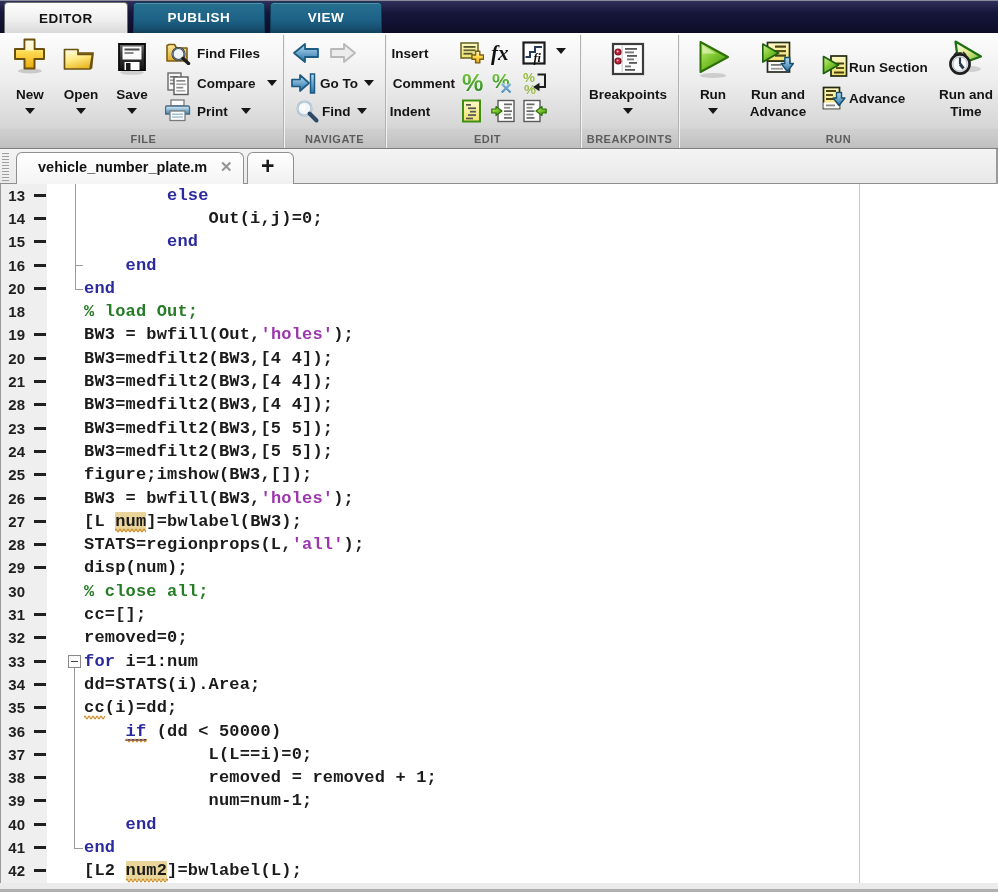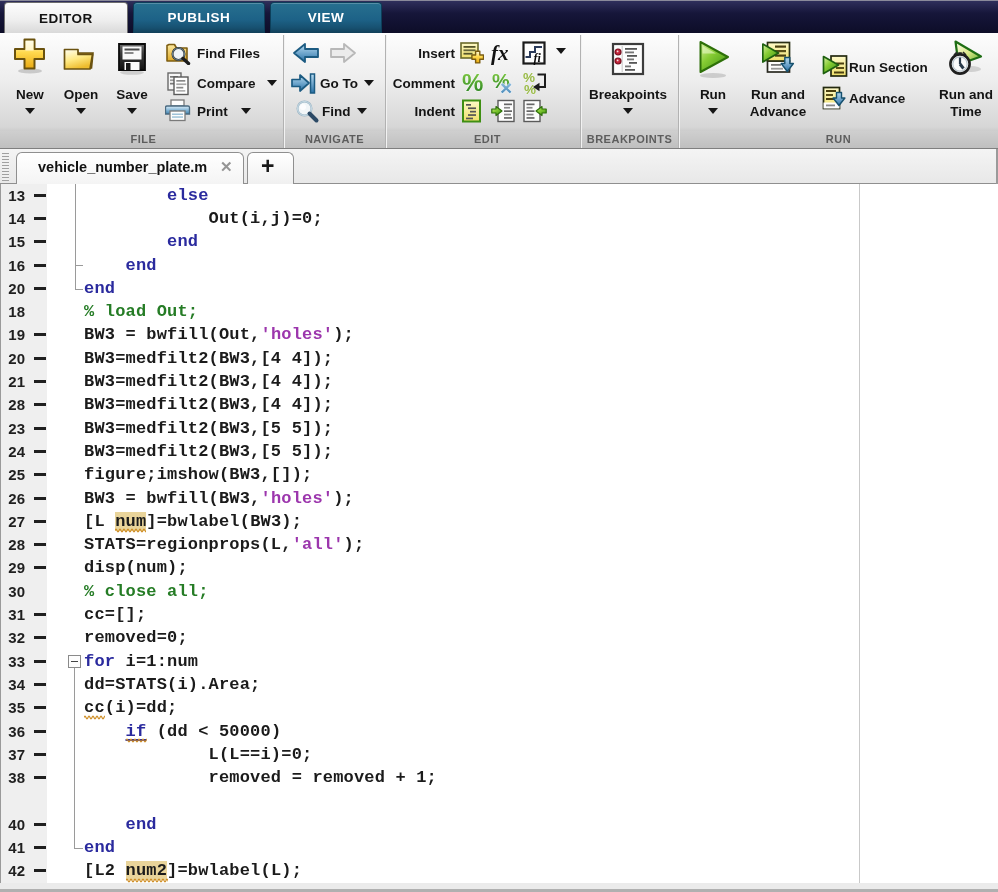--- a/index.html
+++ b/index.html
@@ -158,23 +158,23 @@
 <div class="lbl" style="left:320px;top:76px;width:52px;text-align:left">Go To</div>
 <div class="arr" style="left:364px;top:80px"></div>
 <div class="abs" style="left:294px;top:99px"><svg width="26" height="26" viewBox="0 0 26 26">
 <circle cx="10.5" cy="9.5" r="7" fill="#f2f6f8" stroke="#9ab4c4" stroke-width="2"></circle>
 <circle cx="10.5" cy="9.5" r="7" fill="none" stroke="#d8e8f0" stroke-width="0.8"></circle>
 <circle cx="9" cy="8" r="3" fill="#ffffff" opacity="0.8"></circle>
 <line x1="15.5" y1="14.5" x2="22.5" y2="21.5" stroke="#2c4a66" stroke-width="4" stroke-linecap="round"></line>
 </svg></div>
 <div class="lbl" style="left:322px;top:104px;width:42px;text-align:left">Find</div>
 <div class="arr" style="left:357px;top:108px"></div>
-<div class="lbl" style="left:365px;top:46px;width:90px;text-align:right">Insert</div>
+<div class="lbl" style="left:365px;top:46px;width:90px;text-align:center">Insert</div>
 <div class="lbl" style="left:365px;top:76px;width:90px;text-align:right">Comment</div>
-<div class="lbl" style="left:365px;top:104px;width:90px;text-align:right">Indent</div>
+<div class="lbl" style="left:365px;top:104px;width:90px;text-align:center">Indent</div>
 <div class="abs" style="left:460px;top:41px"><svg width="24" height="24" viewBox="0 0 24 24">
 <rect x="1" y="2" width="17" height="15" fill="url(#ylw)" stroke="#6a6a28" stroke-width="1.6"></rect>
 <rect x="3.5" y="5" width="12" height="1.8" fill="#55552a"></rect>
         <rect x="3.5" y="8.4" width="12" height="1.8" fill="#66663a"></rect>
         <rect x="3.5" y="11.8" width="9" height="1.8" fill="#55552a"></rect>
 <path d="M15.6 10.3 h4.2 v3.7 h3.7 v4.2 h-3.7 v3.7 h-4.2 v-3.7 h-3.7 v-4.2 h3.7 z" fill="url(#gold)" stroke="#7a5c12" stroke-width="1.4" stroke-linejoin="round"></path>
 </svg></div>
 <div class="abs" style="left:491px;top:41px"><svg width="25" height="24" viewBox="0 0 25 24">
 <text x="0" y="19" font-family="Liberation Serif,serif" font-style="italic" font-weight="bold" font-size="21" fill="#111">fx</text>
 </svg></div>
@@ -336,20 +336,21 @@
   <div class="codeline" style="top:372.40px"><span class="ln">29</span><span class="dash"></span><span class="code">disp(num);</span></div>
   <div class="codeline" style="top:395.70px"><span class="ln">30</span><span class="code"><span class="com">% close all;</span></span></div>
   <div class="codeline" style="top:419.00px"><span class="ln">31</span><span class="dash"></span><span class="code">cc=[];</span></div>
   <div class="codeline" style="top:442.30px"><span class="ln">32</span><span class="dash"></span><span class="code">removed=0;</span></div>
   <div class="codeline" style="top:465.60px"><span class="ln">33</span><span class="dash"></span><span class="code"><span class="kw">for</span> i=1:num</span></div>
   <div class="codeline" style="top:488.90px"><span class="ln">34</span><span class="dash"></span><span class="code">dd=STATS(i).Area;</span></div>
   <div class="codeline" style="top:512.20px"><span class="ln">35</span><span class="dash"></span><span class="code"><span class="blku">cc</span>(i)=dd;</span></div>
   <div class="codeline" style="top:535.50px"><span class="ln">36</span><span class="dash"></span><span class="code">    <span class="kw kwu">if</span> (dd &lt; 50000)</span></div>
   <div class="codeline" style="top:558.80px"><span class="ln">37</span><span class="dash"></span><span class="code">            L(L==i)=0;</span></div>
   <div class="codeline" style="top:582.10px"><span class="ln">38</span><span class="dash"></span><span class="code">            removed = removed + 1;</span></div>
+  <div class="codeline" style="top:605.40px"><span class="ln">39</span><span class="dash"></span><span class="code">            num=num-1;</span></div>
   <div class="codeline" style="top:628.70px"><span class="ln">40</span><span class="dash"></span><span class="code">    <span class="kw">end</span></span></div>
   <div class="codeline" style="top:652.00px"><span class="ln">41</span><span class="dash"></span><span class="code"><span class="kw">end</span></span></div>
   <div class="codeline" style="top:675.30px"><span class="ln">42</span><span class="dash"></span><span class="code">[L2 <span class="hl">num2</span>]=bwlabel(L);</span></div>
 
   <div class="abs" style="left:115.14px;top:343.4px">
         <svg style="display:block" width="31" height="6" viewBox="0 0 31 6">
           <path d="M0 3.5q1 -2.8 2 0 q1 2.8 2 0q1 -2.8 2 0 q1 2.8 2 0q1 -2.8 2 0 q1 2.8 2 0q1 -2.8 2 0 q1 2.8 2 0q1 -2.8 2 0 q1 2.8 2 0q1 -2.8 2 0 q1 2.8 2 0q1 -2.8 2 0 q1 2.8 2 0q1 -2.8 2 0 q1 2.8 2 0" fill="none" stroke="#cf8f28" stroke-width="1.2"></path>
         </svg>
       </div>
   <div class="abs" style="left:84px;top:529.8px">

